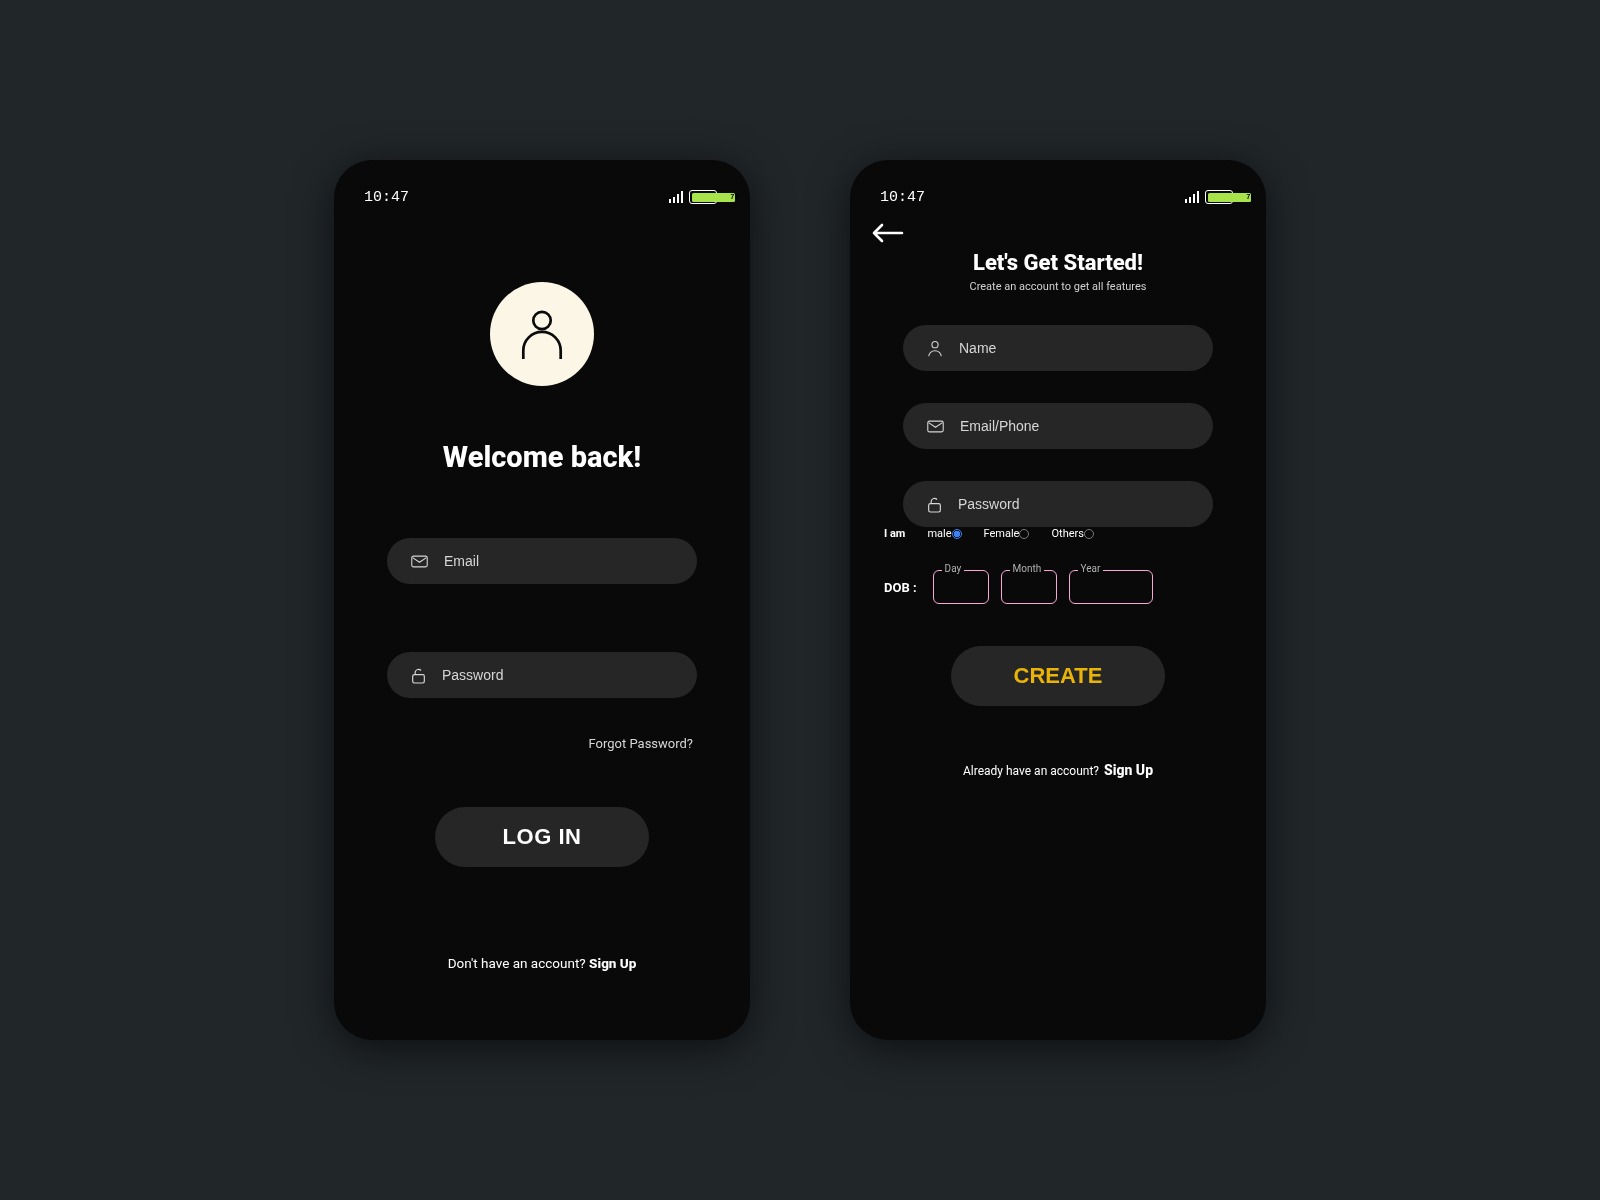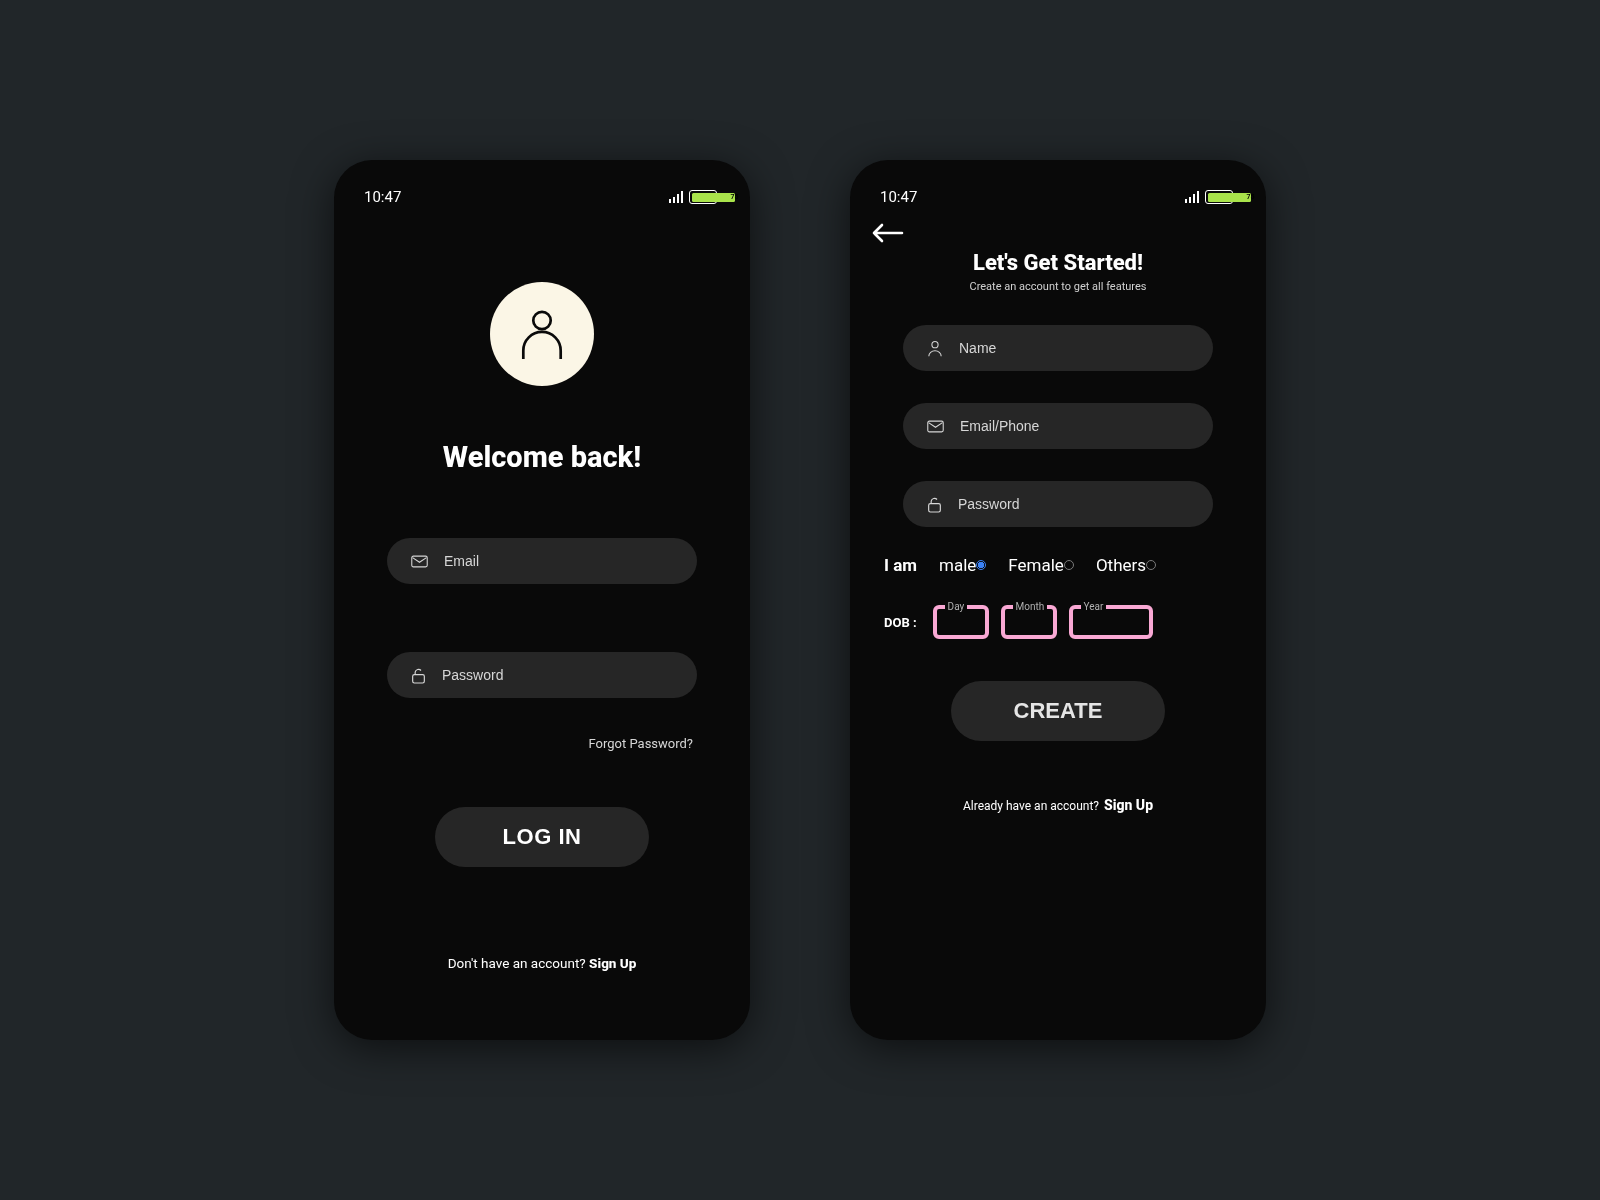--- a/index.html
+++ b/index.html
@@ -25,20 +25,21 @@
     display: flex;
     flex-direction: column;
   }
   .status-bar {
     display: flex;
     justify-content: space-between;
     align-items: center;
     height: 26px;
     padding: 0 2px;
     font-size: 15px;
+    font-family: Liberation Mono, monospace;
   }
   .status-right { display: flex; align-items: center; gap: 6px; }
 
   
   .signal {
     display: inline-flex;
     align-items: flex-end;
     gap: 1.5px;
     height: 12px;
   }
@@ -174,22 +175,21 @@
     margin-top: 32px;
     display:flex;
     flex-direction:column;
     gap: 32px;
     align-items:center;
   }
   .gender-row {
     display:flex;
     align-items:center;
     gap: 22px;
-    font-size: 17px;
-    margin-top: 28px;
+    font-size: 11px;
     padding-left: 6px;
   }
   .gender-row .label { font-weight:700; }
   .gender-opt { display:flex; align-items:center; cursor:pointer;}
   .radio {
     width: 10px; height: 10px; border-radius:50%; border:1px solid #7a7a7a;
     display:inline-block;
   }
   .radio.checked {
     background: radial-gradient(circle at center, #3b82f6 0 55%, #0a0a0a 56% 100%);
@@ -198,21 +198,21 @@
   .dob-row {
     display:flex;
     align-items:center;
     gap: 12px;
     margin-top: 30px;
     padding-left: 6px;
   }
   .dob-row .label { font-size:13px; font-weight:700; margin-right:4px;}
   .dob-box {
     position:relative;
-    border:4px solid #f9a8d4;
+    border:1px solid #f9a8d4;
     border-radius:6px;
     height: 34px;
   }
   .dob-box.day, .dob-box.month { width:56px; }
   .dob-box.year { width:84px; }
   .dob-box .lbl {
     position:absolute;
     top:-8px;
     left:8px;
     font-size:10px;
@@ -221,21 +221,21 @@
     padding:0 3px;
   }
   .dob-box input {
     width:100%;height:100%;background:transparent;border:none;outline:none;color:#fff;padding:0 6px;font-size:12px;
   }
   .btn-create {
     width: 214px;
     height: 60px;
     background: #262626;
     border-radius: 30px;
-    color: #e5e5e5;
+    color: #eab308;
     font-size: 22px;
     font-weight: 800;
     display:flex;align-items:center;justify-content:center;
     margin: 42px auto 0;
     cursor:pointer;
     border:none;
   }
   .signup-footer {
     text-align:center;
     font-size: 12px;

